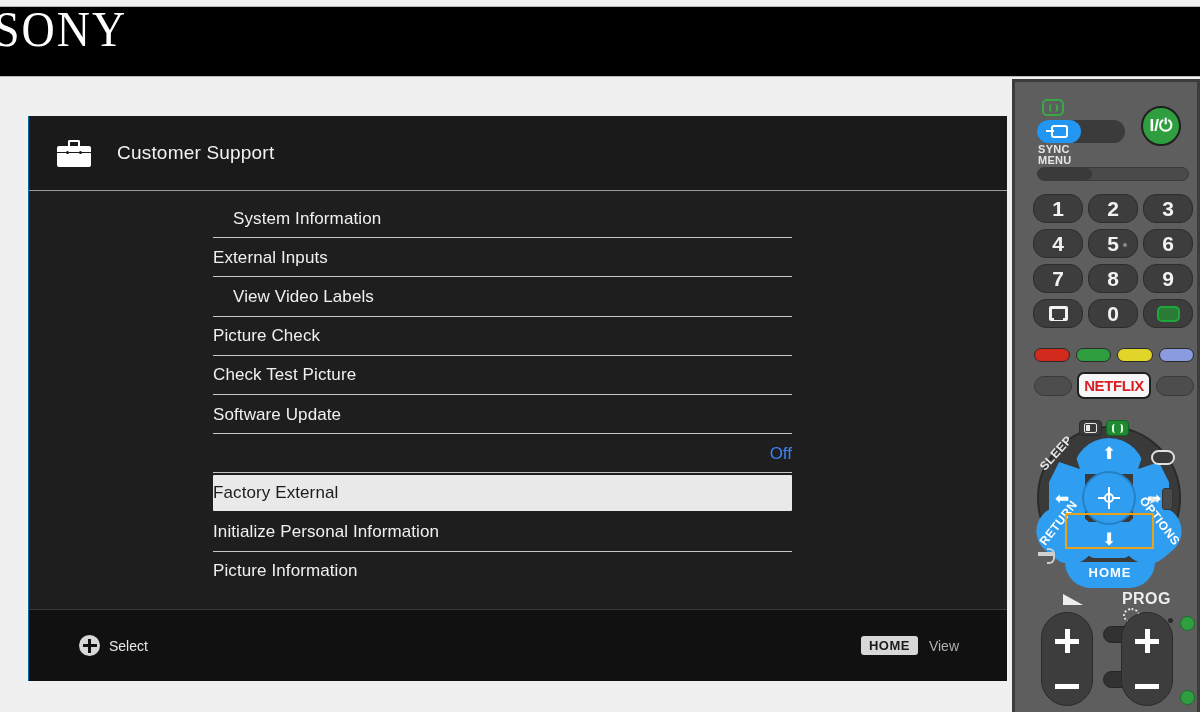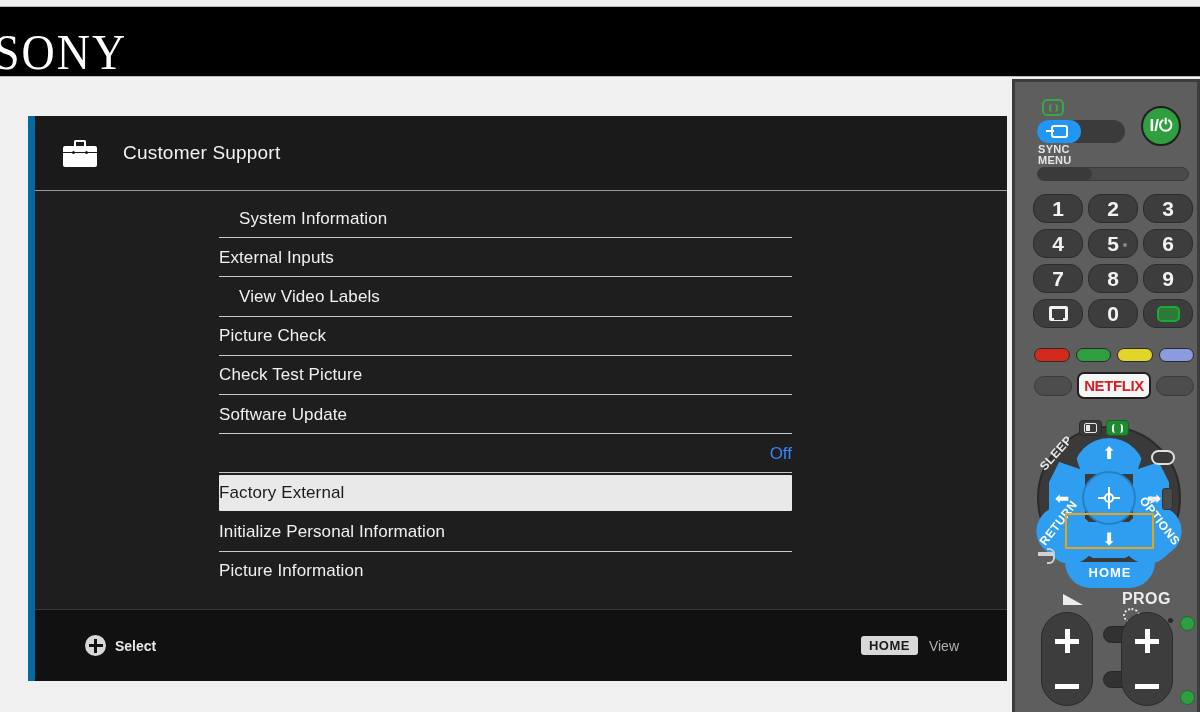--- a/index.html
+++ b/index.html
@@ -7,35 +7,35 @@
     width:1200px; height:712px;
     background:#f0f0f0;
     font-family:"Liberation Sans", sans-serif;
     overflow:hidden;
   }
   #root { position:relative; width:1200px; height:712px; background:#f0f0f0; }
 
   
   .sony-bar{
     position:absolute; left:0; top:6px; width:1200px; height:71px;
-    background:#000; display:flex; align-items:flex-end;
+    background:#000; display:flex; align-items:flex-start;
     border-top:1px solid #b8b8b8; border-bottom:1px solid #b8b8b8;
   }
   .sony-logo{
     font-family:"Liberation Serif", serif;
     color:#fff; font-size:46px; letter-spacing:2px;
     font-weight:400; margin-left:-6px; line-height:1;
     transform:scaleY(1.08);
   }
 
   
   .tv-panel{
     position:absolute; left:28px; top:116px; width:979px; height:565px;
     background:#1e1e1e;
-    border-left:7px solid #0369a1;
+    border-left:1px solid #0369a1;
   }
   .panel-header{
     height:75px; background:#1a1a1a;
     display:flex; align-items:center; padding-left:28px;
     border-bottom:1px solid #9a9a9a;
   }
   .toolbox-icon{ width:34px; height:27px; position:relative; flex:0 0 auto; }
   .toolbox-icon .handle{
     position:absolute; left:11px; top:0; width:12px; height:7px;
     border:2px solid #fff; border-bottom:none; border-radius:2px 2px 0 0;
@@ -86,21 +86,21 @@
   .foot-left{ display:flex; align-items:center; margin-left:50px; }
   .dpad-glyph{
     width:21px; height:21px; border-radius:50%;
     background:#d8d8d8; position:relative; flex:0 0 auto;
   }
   .dpad-glyph::before, .dpad-glyph::after{
     content:""; position:absolute; background:#111;
   }
   .dpad-glyph::before{ left:9px; top:3.5px; width:3px; height:14px; }
   .dpad-glyph::after{ left:3.5px; top:9px; width:14px; height:3px; }
-  .foot-label{ color:#e8e8e8; font-size:14px; font-weight:bold; margin-left:9px; }
+  .foot-label{ color:#e8e8e8; font-size:14px; font-weight:normal; margin-left:9px; }
   .foot-right{ margin-left:auto; margin-right:48px; display:flex; align-items:center; }
   .home-badge{
     background:#d8d8d8; color:#1a1a1a; font-size:13px; font-weight:bold;
     padding:2px 8px; border-radius:3px; letter-spacing:.5px;
   }
   .exit-label{ color:#b0b0b0; font-size:14px; margin-left:11px; }
 
   
   .remote{
     position:absolute; left:1012px; top:79px; width:188px; height:633px;

